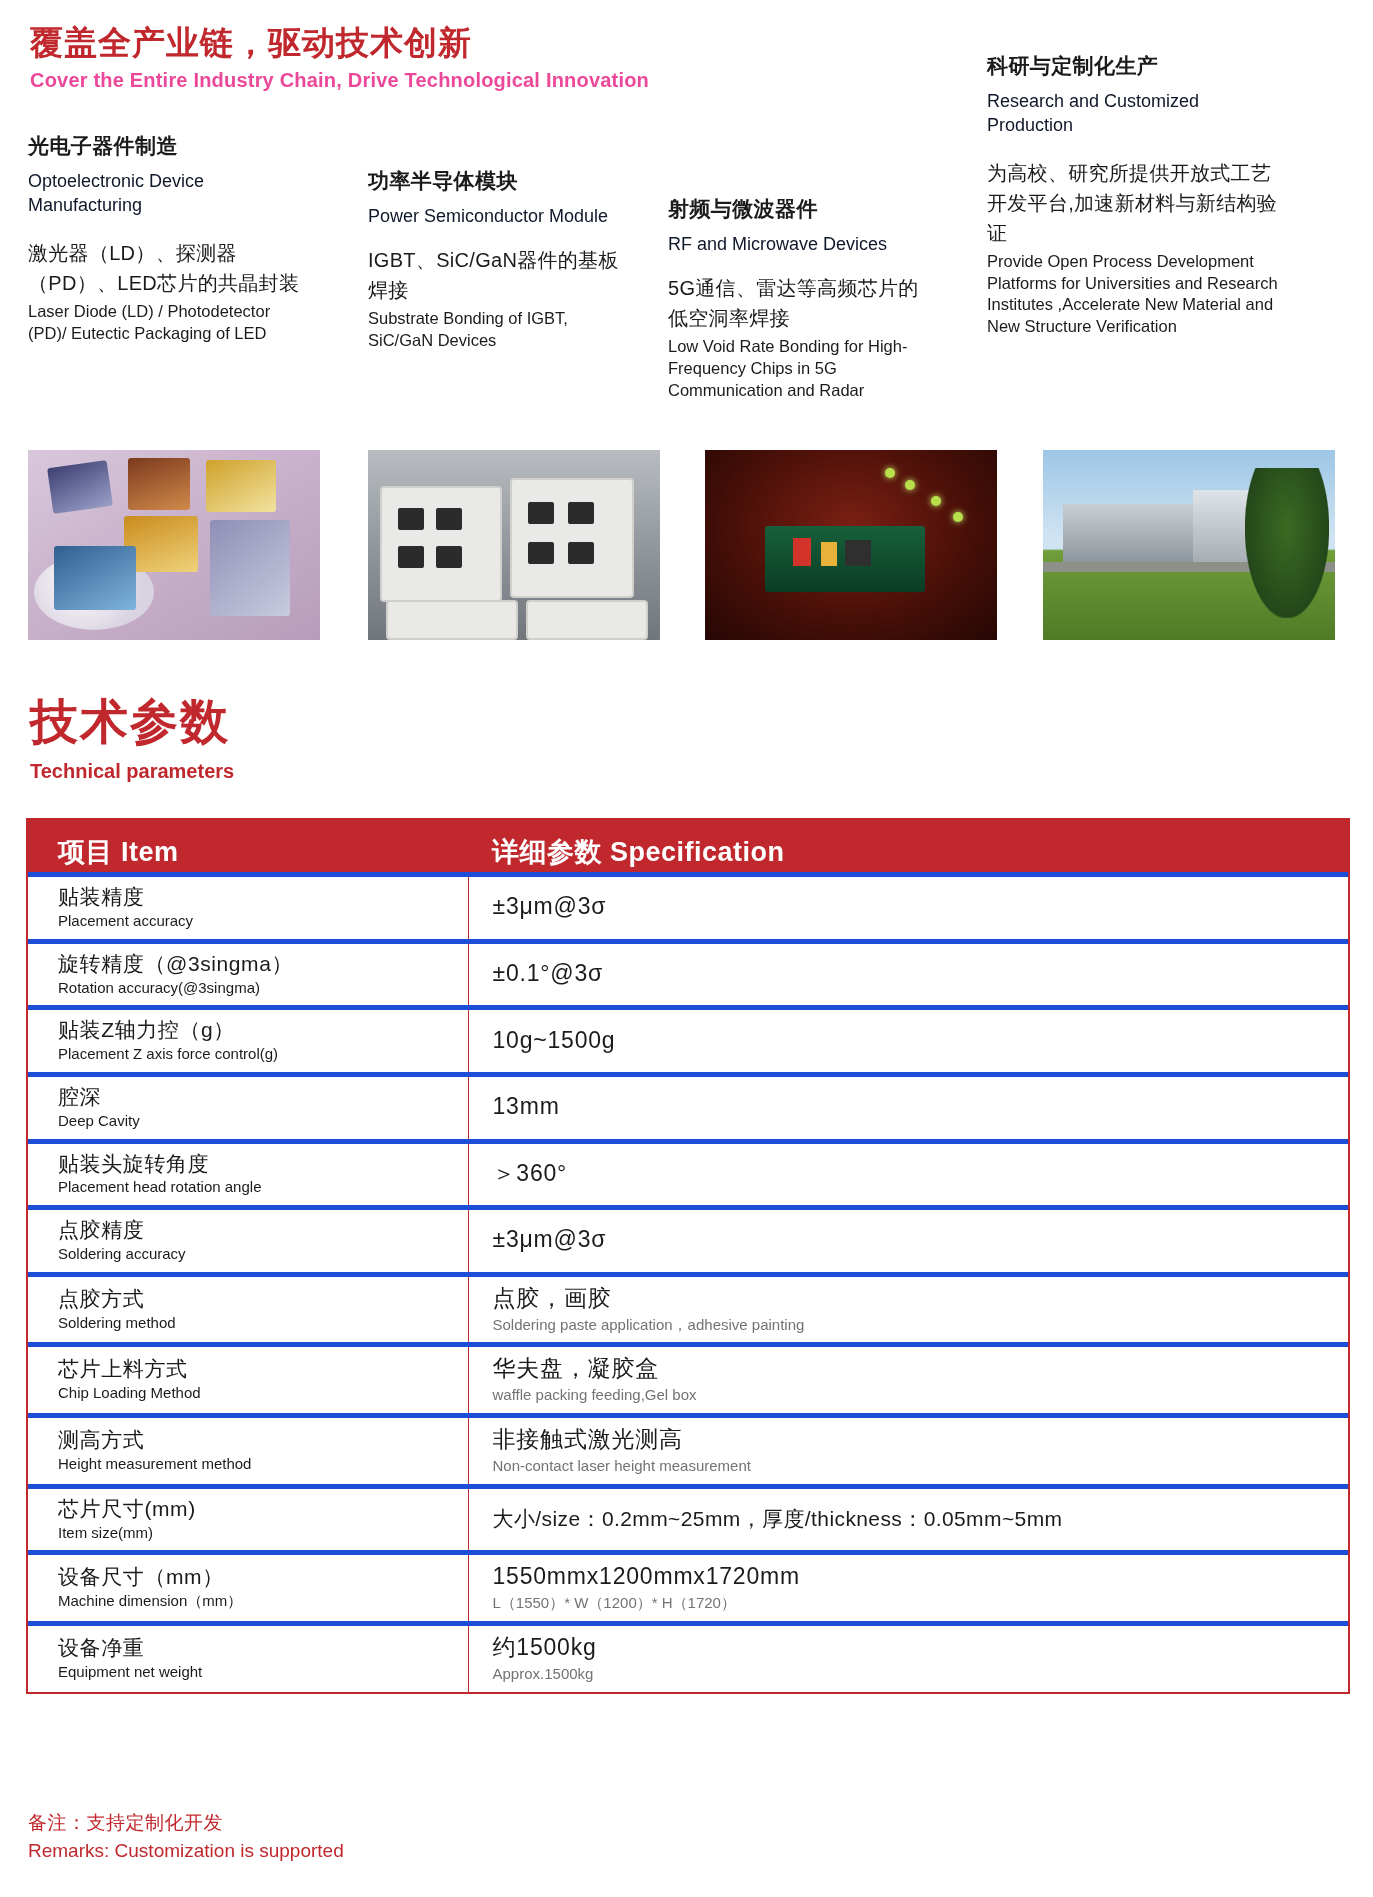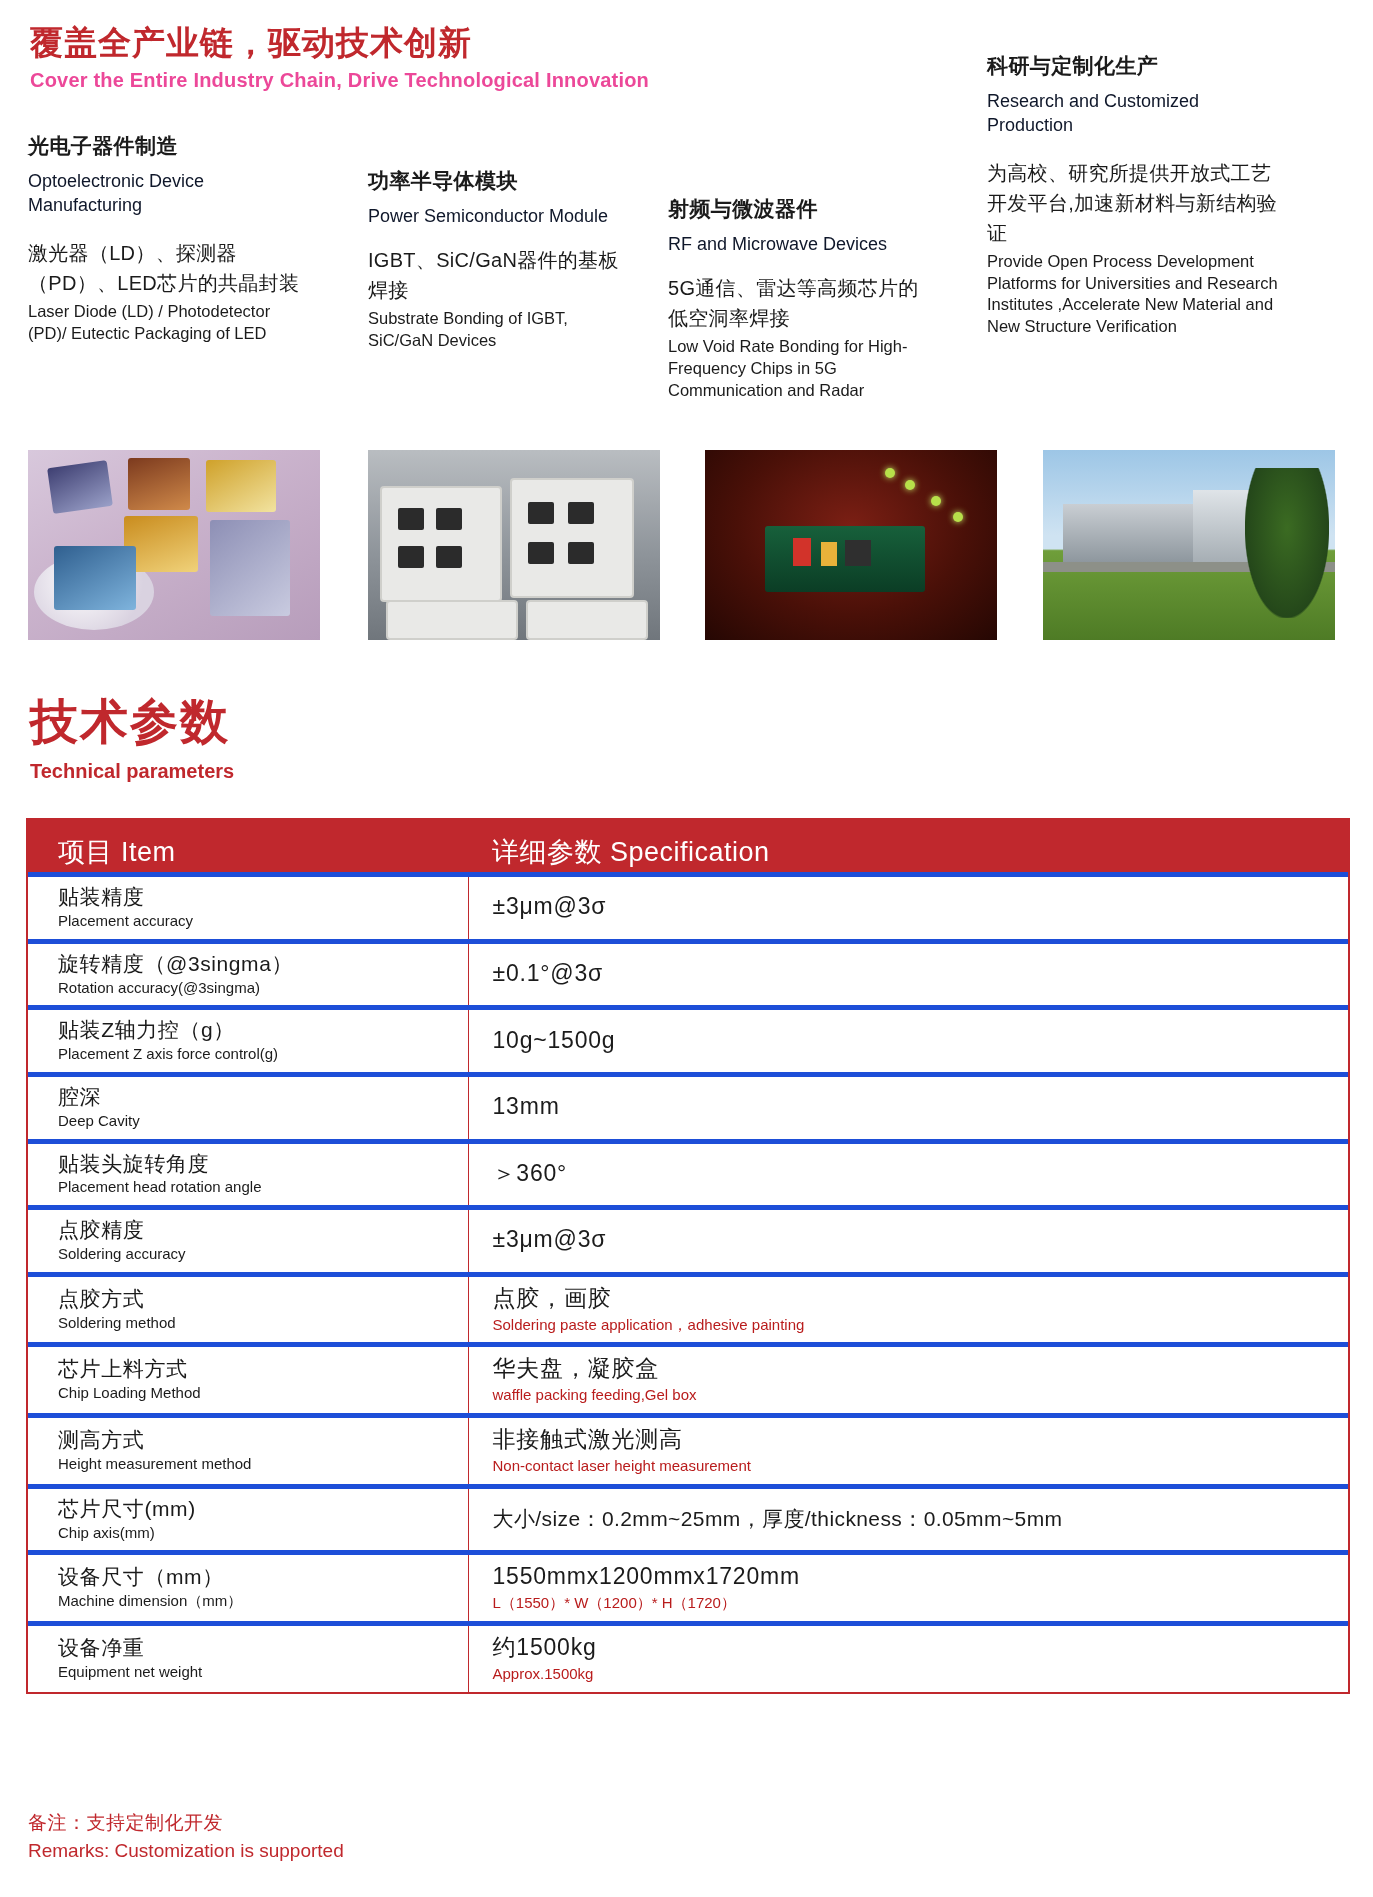--- a/index.html
+++ b/index.html
@@ -167,21 +167,21 @@
     border-collapse: collapse;
     table-layout: fixed;
   }
   table.spec col.c1 { width: 440px; }
   table.spec col.c2 { width: auto; }
   table.spec thead th {
     background: #c0282d;
     color: #ffffff;
     text-align: left;
     font-size: 27px;
-    font-weight: normal;
+    font-weight: bold;
     padding: 14px 0 2px 30px;
     letter-spacing: 0.5px;
   }
   table.spec thead th.h2 { padding-left: 24px; }
   table.spec td {
     border-top: 5px solid #1d4ed8;
     border-right: 1px solid #c0282d;
     vertical-align: middle;
     padding: 7px 0 8px 30px;
   }
@@ -202,21 +202,21 @@
     margin-top: 1px;
   }
   .val-main {
     font-size: 23px;
     color: #1b1b1b;
     line-height: 1.3;
     letter-spacing: 0.8px;
   }
   .val-sub {
     font-size: 15px;
-    color: #b91c1c;
+    color: #737373;
     line-height: 1.25;
     margin-top: 2px;
   }
   .val-main.small { font-size: 21px; letter-spacing: 0.4px; }
 
   
   .remarks {
     position: absolute;
     left: 28px;
     top: 1810px;
@@ -427,21 +427,21 @@
             <div class="cell-en">Height measurement method</div>
           </td>
           <td class="val">
             <div class="val-main">非接触式激光测高</div>
             <div class="val-sub">Non-contact laser height measurement</div>
           </td>
         </tr>
         <tr>
           <td>
             <div class="cell-cn">芯片尺寸(mm)</div>
-            <div class="cell-en">Chip axis(mm)</div>
+            <div class="cell-en">Item size(mm)</div>
           </td>
           <td class="val">
             <div class="val-main small">大小/size：0.2mm~25mm，厚度/thickness：0.05mm~5mm</div>
           </td>
         </tr>
         <tr>
           <td>
             <div class="cell-cn">设备尺寸（mm）</div>
             <div class="cell-en">Machine dimension（mm）</div>
           </td>

